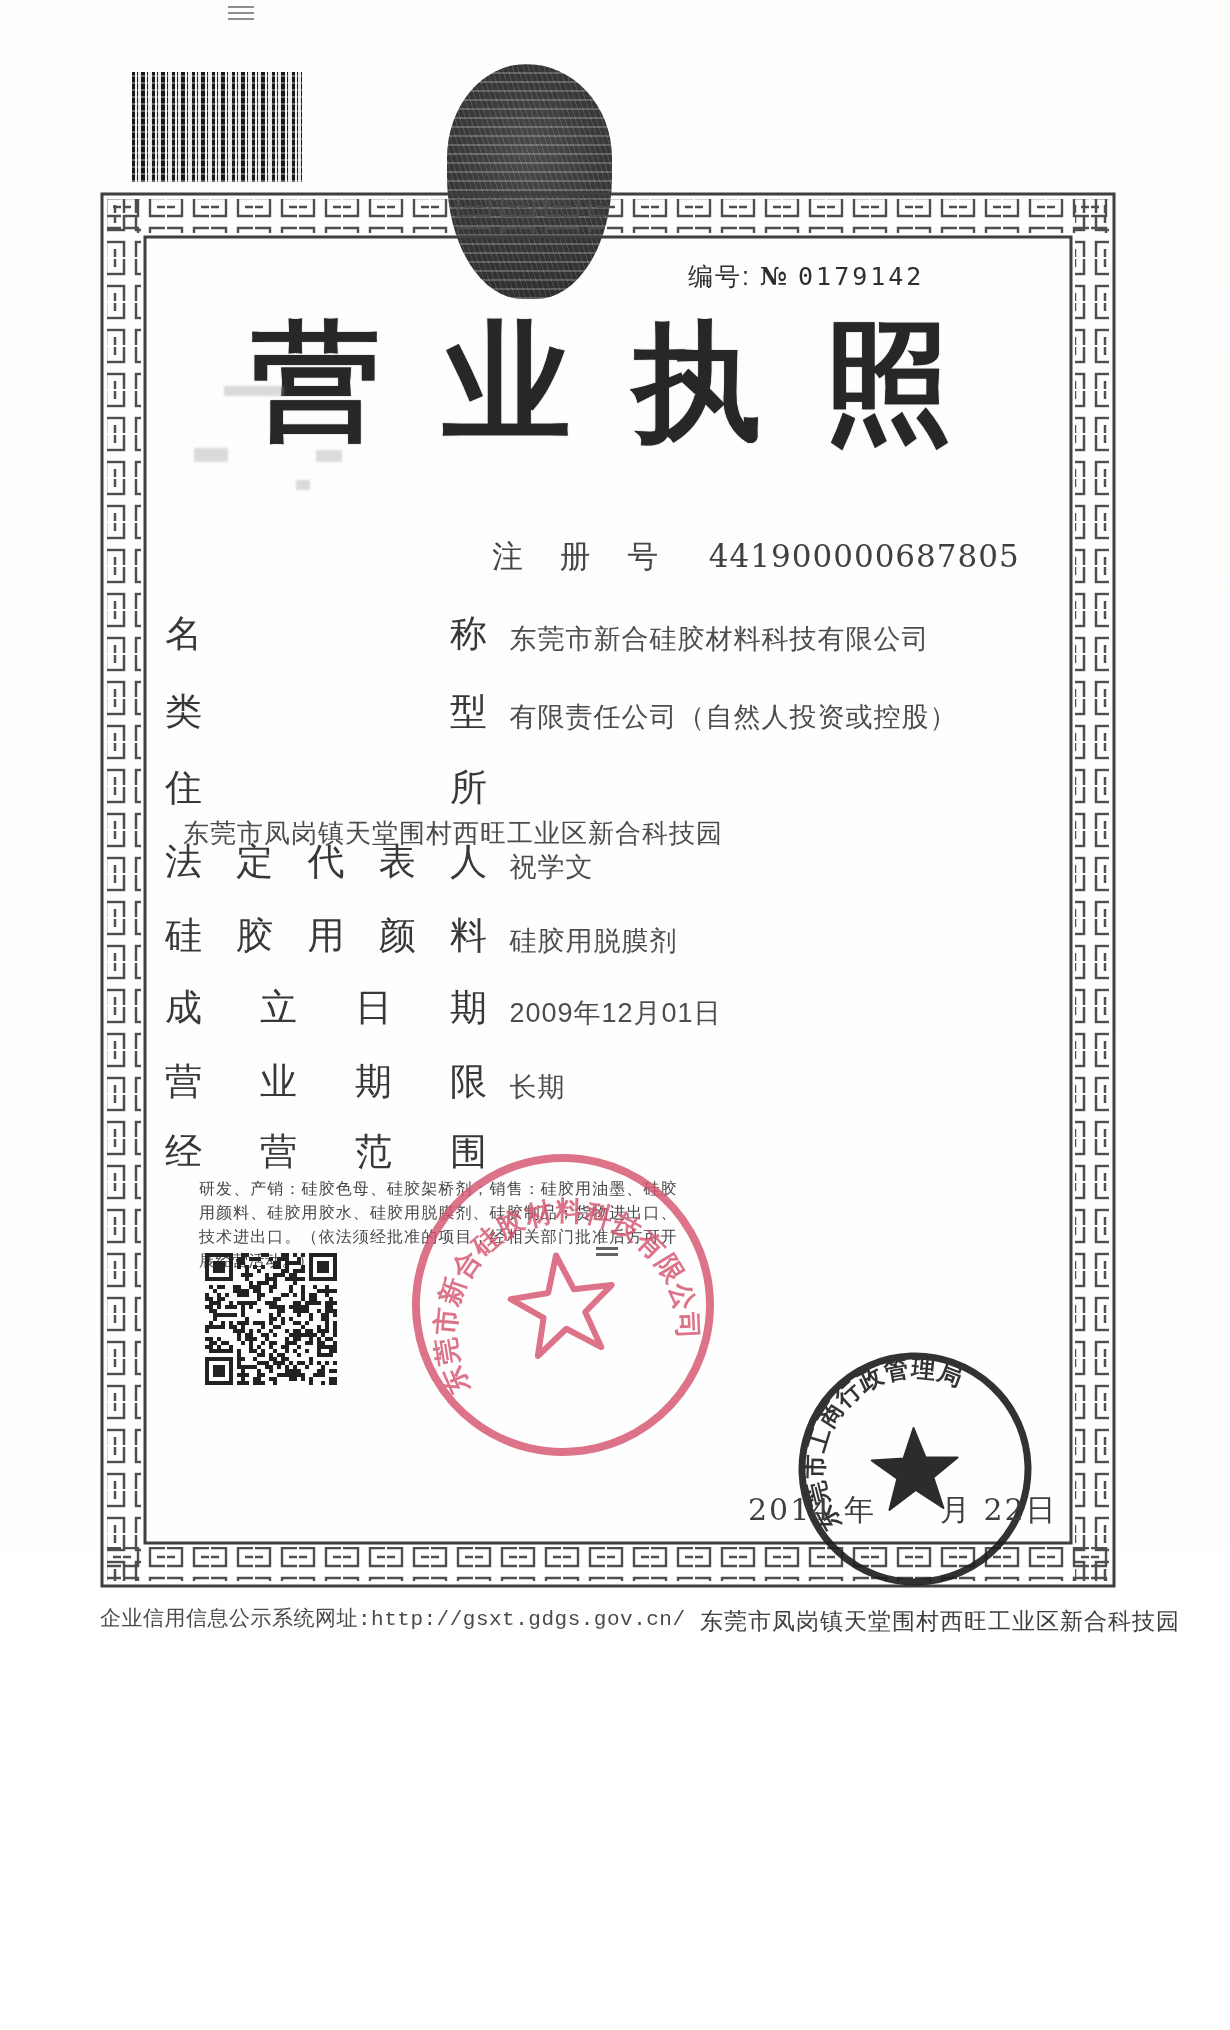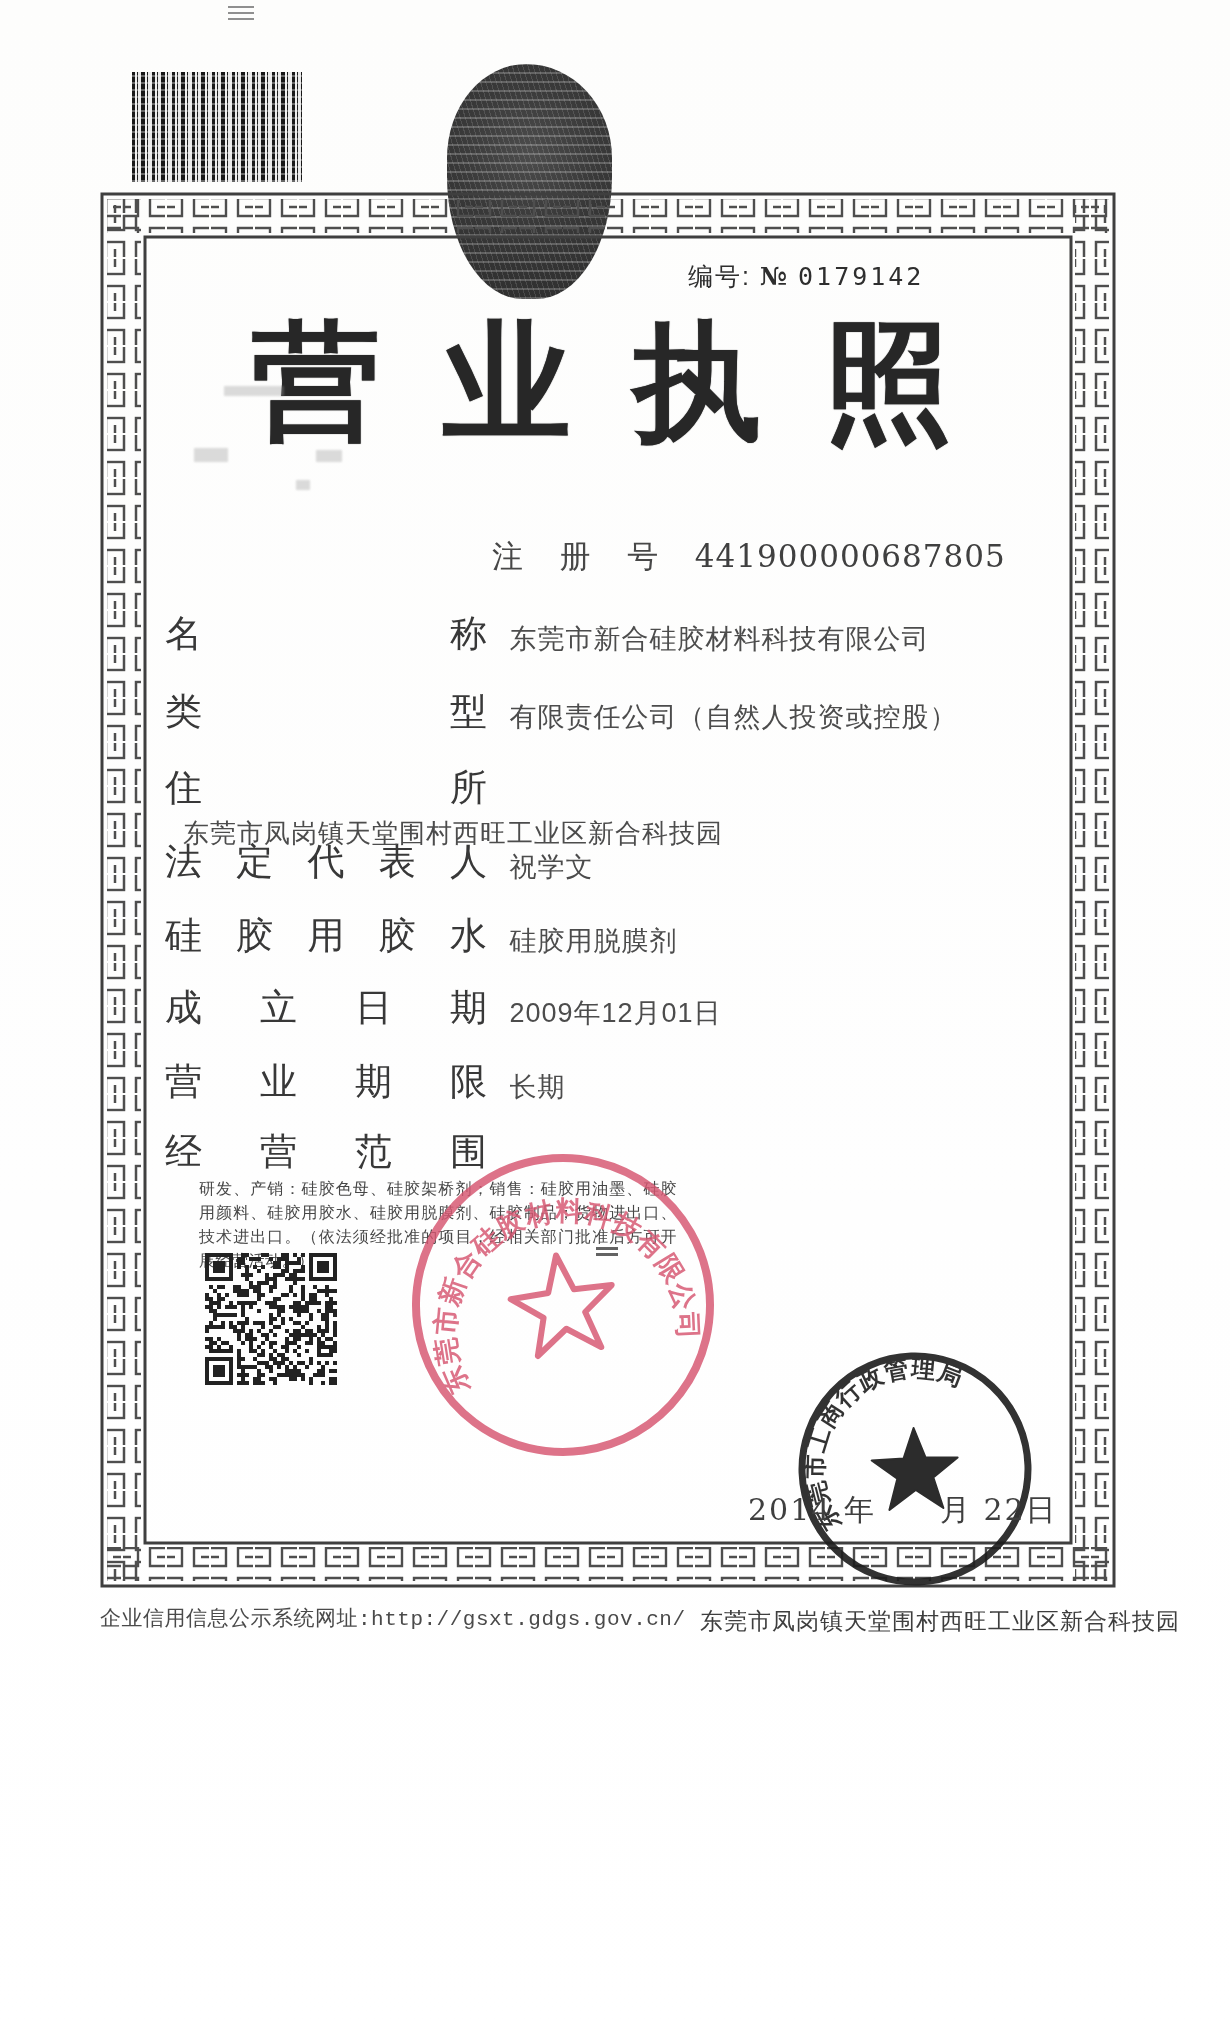--- a/index.html
+++ b/index.html
@@ -39,21 +39,21 @@
   .serial .no{font-family:"DejaVu Serif",serif;font-weight:bold;}
   .serial .digits{font-family:"DejaVu Sans Mono",monospace;font-weight:normal;letter-spacing:3px;}
 
   .title{
     position:absolute;left:252px;top:318px;width:700px;display:flex;justify-content:space-between;
     font-size:128px;font-weight:bold;color:#2b2b2b;line-height:1;
     text-shadow:0 0 1px #444;filter:contrast(1.05);
   }
 
   .regno{position:absolute;left:492px;top:536px;font-size:31px;color:#474747;white-space:nowrap;}
-  .regno .lab{letter-spacing:14px;margin-right:14px;}
+  .regno .lab{letter-spacing:14px;margin-right:28px;}
   .regno .val{font-family:"DejaVu Serif",serif;letter-spacing:1px;color:#404040;}
 
   .row{position:absolute;left:165px;width:830px;}
   .row-label{
     display:inline-block;width:322px;font-size:37px;color:#383838;vertical-align:top;
     text-align:justify;text-align-last:justify;line-height:1.1;font-weight:500;
   }
   .row-value{
     display:inline-block;margin-left:18px;font-size:27px;color:#4c4c4c;vertical-align:top;
     padding-top:7px;letter-spacing:1px;white-space:nowrap;
@@ -139,21 +139,21 @@
   </div>
   <div class="row" style="top:842px">
     <span class="row-label">法定代表人</span>
     <span class="row-value">祝学文</span>
   </div>
   <div class="row" style="top:768px">
     <span class="row-label">住所</span>
     <span class="row-value small">东莞市凤岗镇天堂围村西旺工业区新合科技园</span>
   </div>
   <div class="row" style="top:916px">
-    <span class="row-label">硅胶用胶水</span>
+    <span class="row-label">硅胶用颜料</span>
     <span class="row-value">硅胶用脱膜剂</span>
   </div>
   <div class="row" style="top:988px">
     <span class="row-label">成立日期</span>
     <span class="row-value">2009年12月01日</span>
   </div>
   <div class="row" style="top:1062px">
     <span class="row-label">营业期限</span>
     <span class="row-value">长期</span>
   </div>

